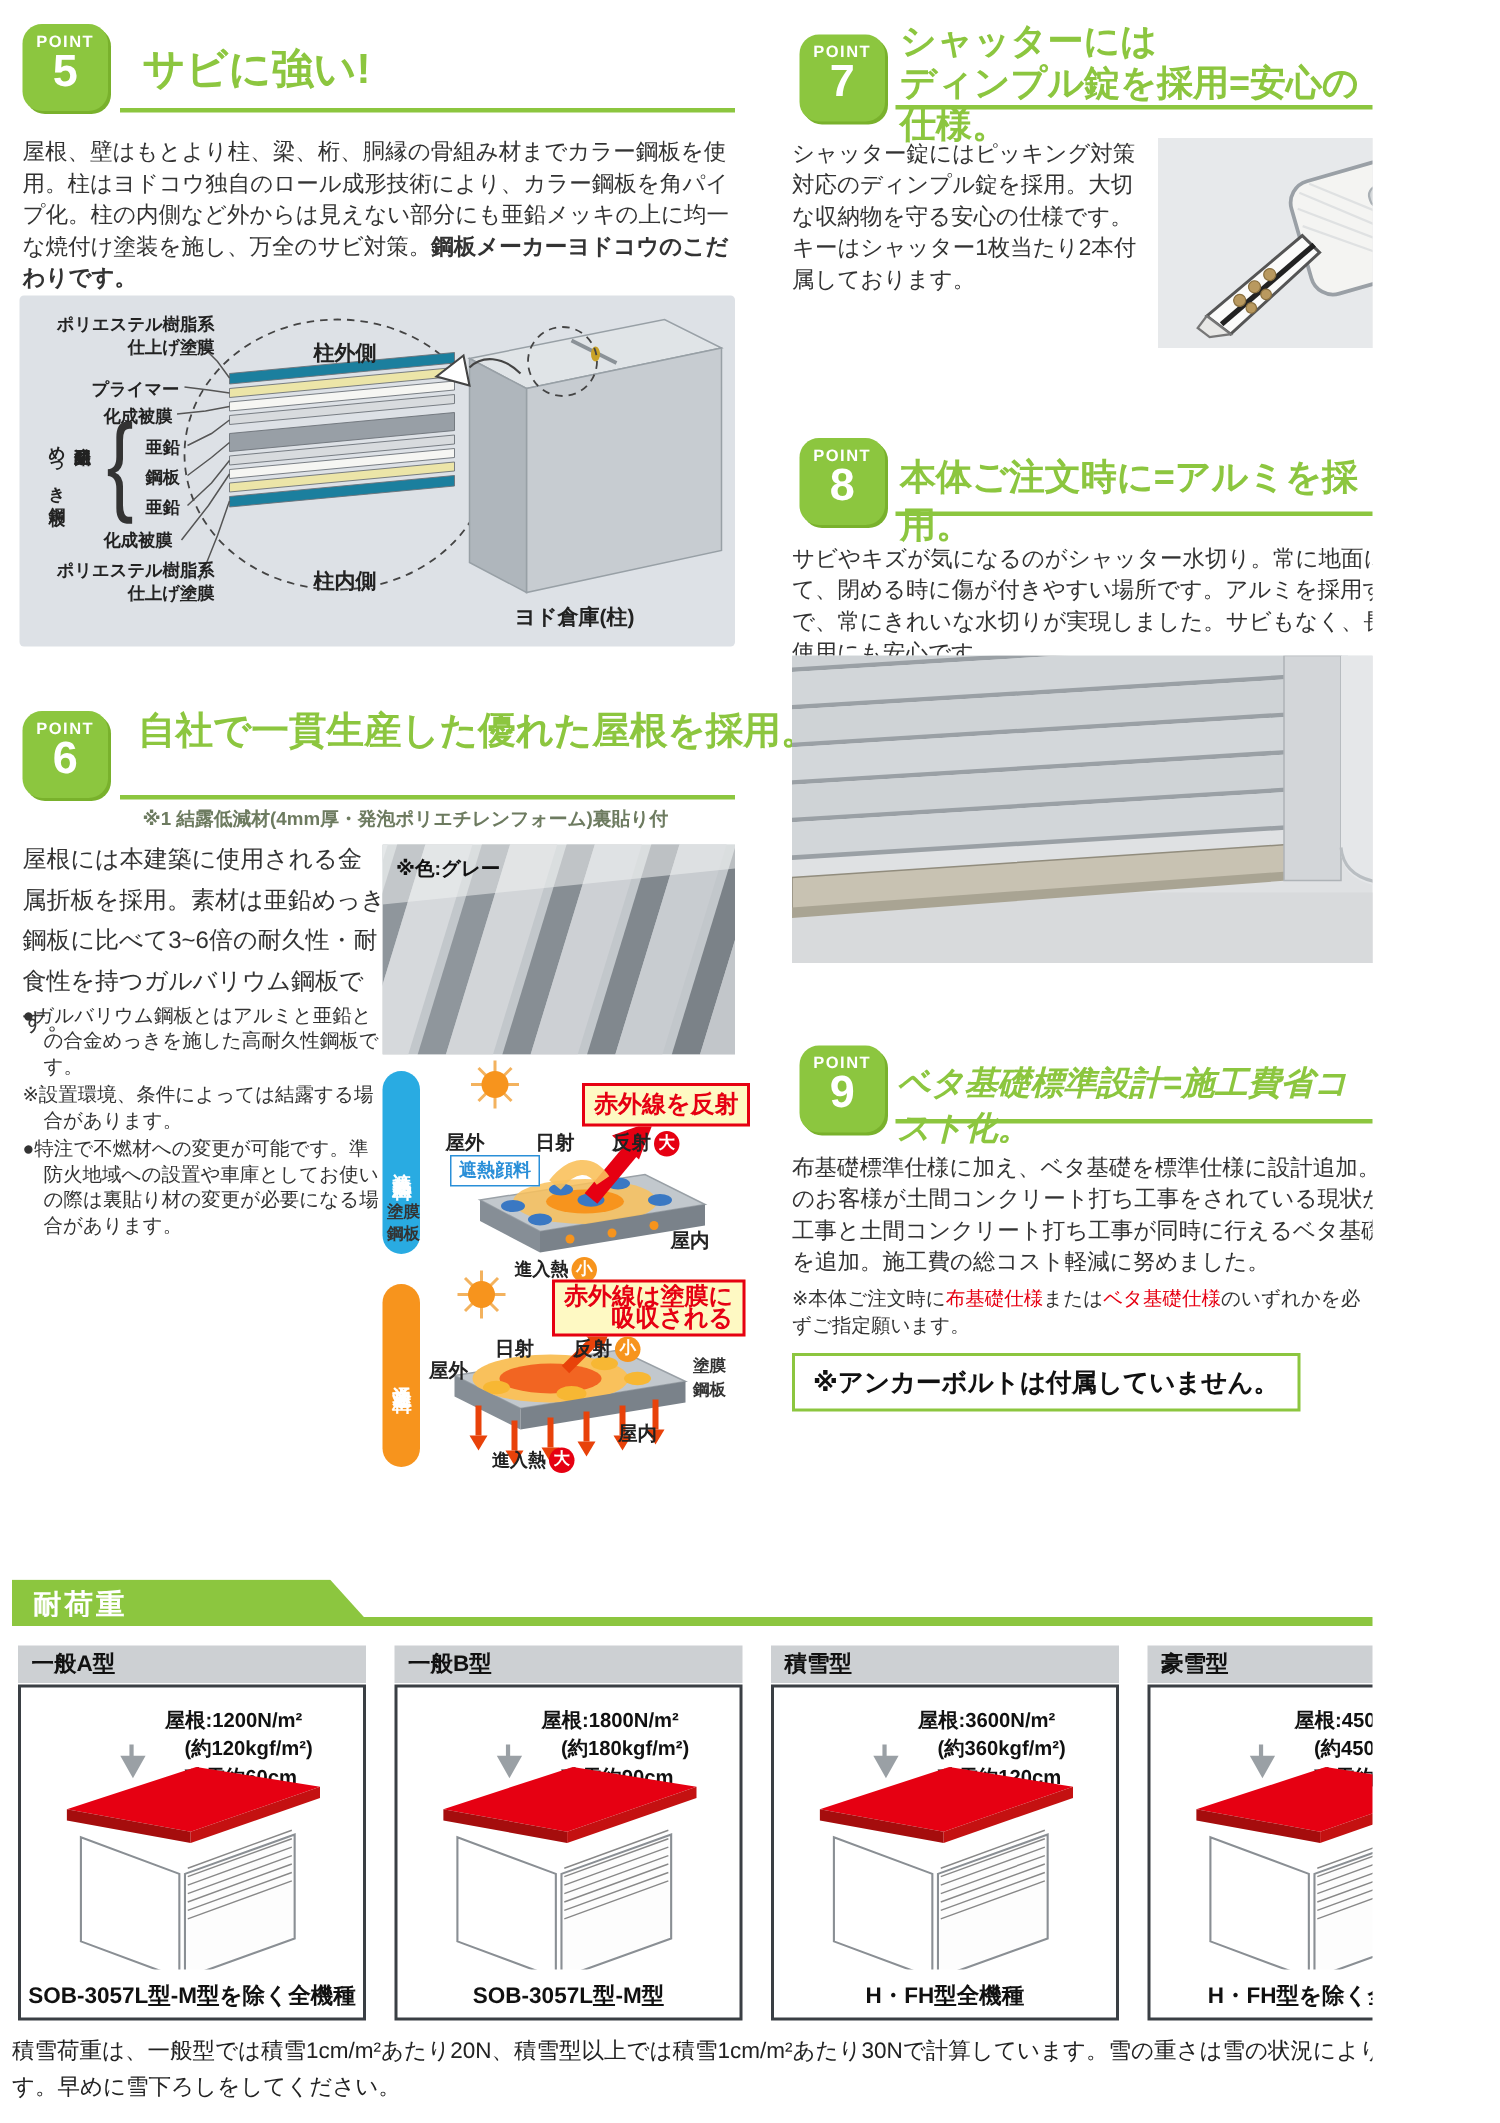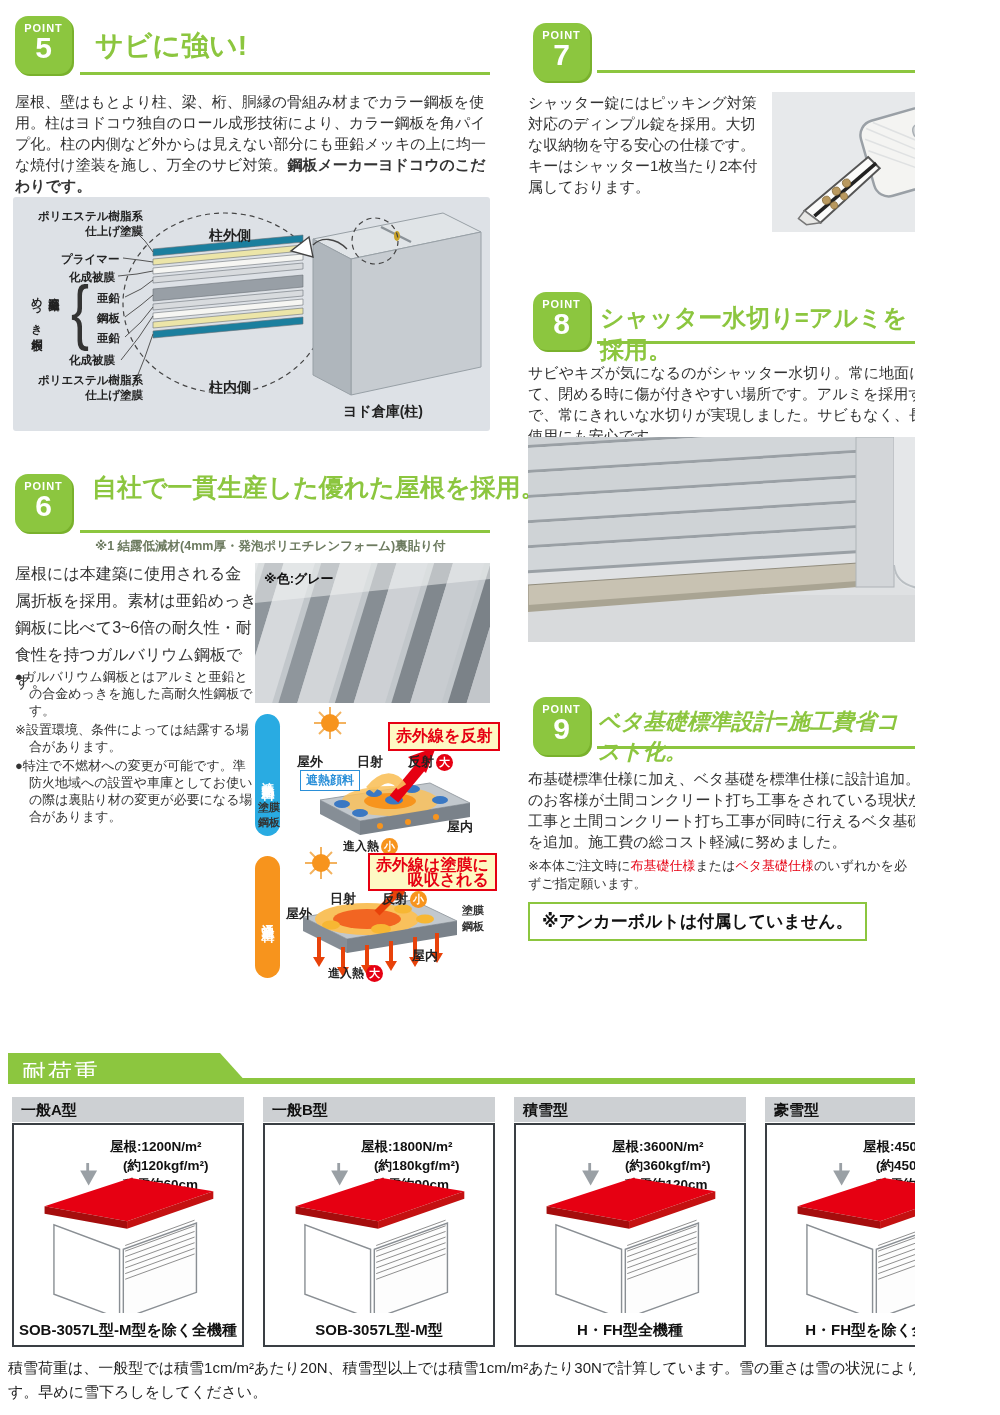--- a/index.html
+++ b/index.html
@@ -42,21 +42,21 @@
         text-align:center;line-height:17px;vertical-align:middle;margin-left:2px;}
 
   
   .anchor-box{position:absolute;border:2.5px solid #8cc63f;background:#fff;font-size:17px;font-weight:bold;
               color:#111;padding:6px 12px;white-space:nowrap;}
   .red-t{color:#e60012;}
 
   
   .load-banner{position:absolute;left:8px;top:1053px;width:240px;height:31px;background:#8cc63f;
                clip-path:polygon(0 0,calc(100% - 28px) 0,100% 100%,0 100%);}
-  .load-banner span{display:block;color:#fff;font-size:24px;font-weight:normal;padding:4px 0 0 14px;letter-spacing:2px;}
+  .load-banner span{display:block;color:#fff;font-size:19px;font-weight:bold;padding:4px 0 0 14px;letter-spacing:2px;}
   .load-strip{position:absolute;left:8px;top:1078px;width:987px;height:6px;background:#8cc63f;}
   .panel-head{position:absolute;width:232px;height:25px;background:#cdd0d3;color:#111;font-size:15px;
               font-weight:bold;line-height:25px;padding-left:9px;box-sizing:border-box;}
   .panel-box{position:absolute;width:232px;height:224px;border:2px solid #3a3f44;background:#fff;box-sizing:border-box;}
   .panel-ann{position:absolute;font-size:13.5px;font-weight:600;color:#111;line-height:19px;white-space:nowrap;}
   .panel-ann .ind{padding-left:13px;}
   .panel-cap{position:absolute;width:100%;text-align:center;font-size:15px;font-weight:bold;color:#111;}
   .footnote{position:absolute;left:8px;top:1356px;width:986px;font-size:15px;line-height:24px;color:#222;}
   svg{display:block;}
 </style>
@@ -285,20 +285,22 @@
     <div class="hd-label" style="left:328px;top:965px;font-size:12px;">
       <span>進入熱</span><span class="chip" style="background:#e60012;">大</span>
     </div>
   </div>
 
   <div class="badge" style="left:533px;top:23px;">
     <div class="pt">POINT</div>
     <div class="num">7</div>
   </div>
   <div class="sec-title" style="left:600px;top:14px;font-size:24px;line-height:28px;">
+    <div>シャッターには</div>
+    <div>ディンプル錠を採用=安心の仕様。</div>
   </div>
   <div class="underline" style="left:597px;top:70px;width:395px;"></div>
   <div class="body-text" style="left:528px;top:92px;width:232px;">シャッター錠にはピッキング対策対応のディンプル錠を採用。大切な収納物を守る安心の仕様です。キーはシャッター1枚当たり2本付属しております。</div>
 
   <div class="photo-box" style="left:772px;top:92px;width:216px;height:140px;">
     <svg width="216" height="140" viewBox="0 0 216 140">
       <rect width="216" height="140" fill="#e7e9eb"></rect>
       <g transform="rotate(-16 108 70)">
         <rect x="96" y="28" width="96" height="78" rx="15" fill="#f4f4f2" stroke="#9aa0a6" stroke-width="2.5"></rect>
         <rect x="148" y="44" width="30" height="14" rx="6" fill="#d6d9db" stroke="#aab0b5" stroke-width="1.5"></rect>
@@ -319,21 +321,21 @@
         </g>
         <polygon points="22,96 14,102 20,110 34,112" fill="#e8e8e6" stroke="#777" stroke-width="1.5"></polygon>
       </g>
     </svg>
   </div>
 
   <div class="badge" style="left:533px;top:292px;">
     <div class="pt">POINT</div>
     <div class="num">8</div>
   </div>
-  <div class="sec-title" style="left:600px;top:302px;font-size:24px;">シャッター水切り=アルミを採用。</div>
+  <div class="sec-title" style="left:600px;top:302px;font-size:24px;">本体ご注文時に=アルミを採用。</div>
   <div class="underline" style="left:597px;top:341px;width:395px;"></div>
   <div class="body-text" style="left:528px;top:362px;width:466px;">サビやキズが気になるのがシャッター水切り。常に地面に接していて、閉める時に傷が付きやすい場所です。アルミを採用することで、常にきれいな水切りが実現しました。サビもなく、長期間のご使用にも安心です。</div>
 
   <div class="photo-box" style="left:528px;top:437px;width:460px;height:205px;">
     <svg width="460" height="205" viewBox="0 0 460 205">
       <rect width="460" height="205" fill="#dfe1e3"></rect>
       <rect y="158" width="460" height="47" fill="#d8dadc"></rect>
       <g transform="rotate(-3.5)">
         <g>
           <rect x="-10" y="-14" width="380" height="24" fill="#cfd3d6"></rect>

